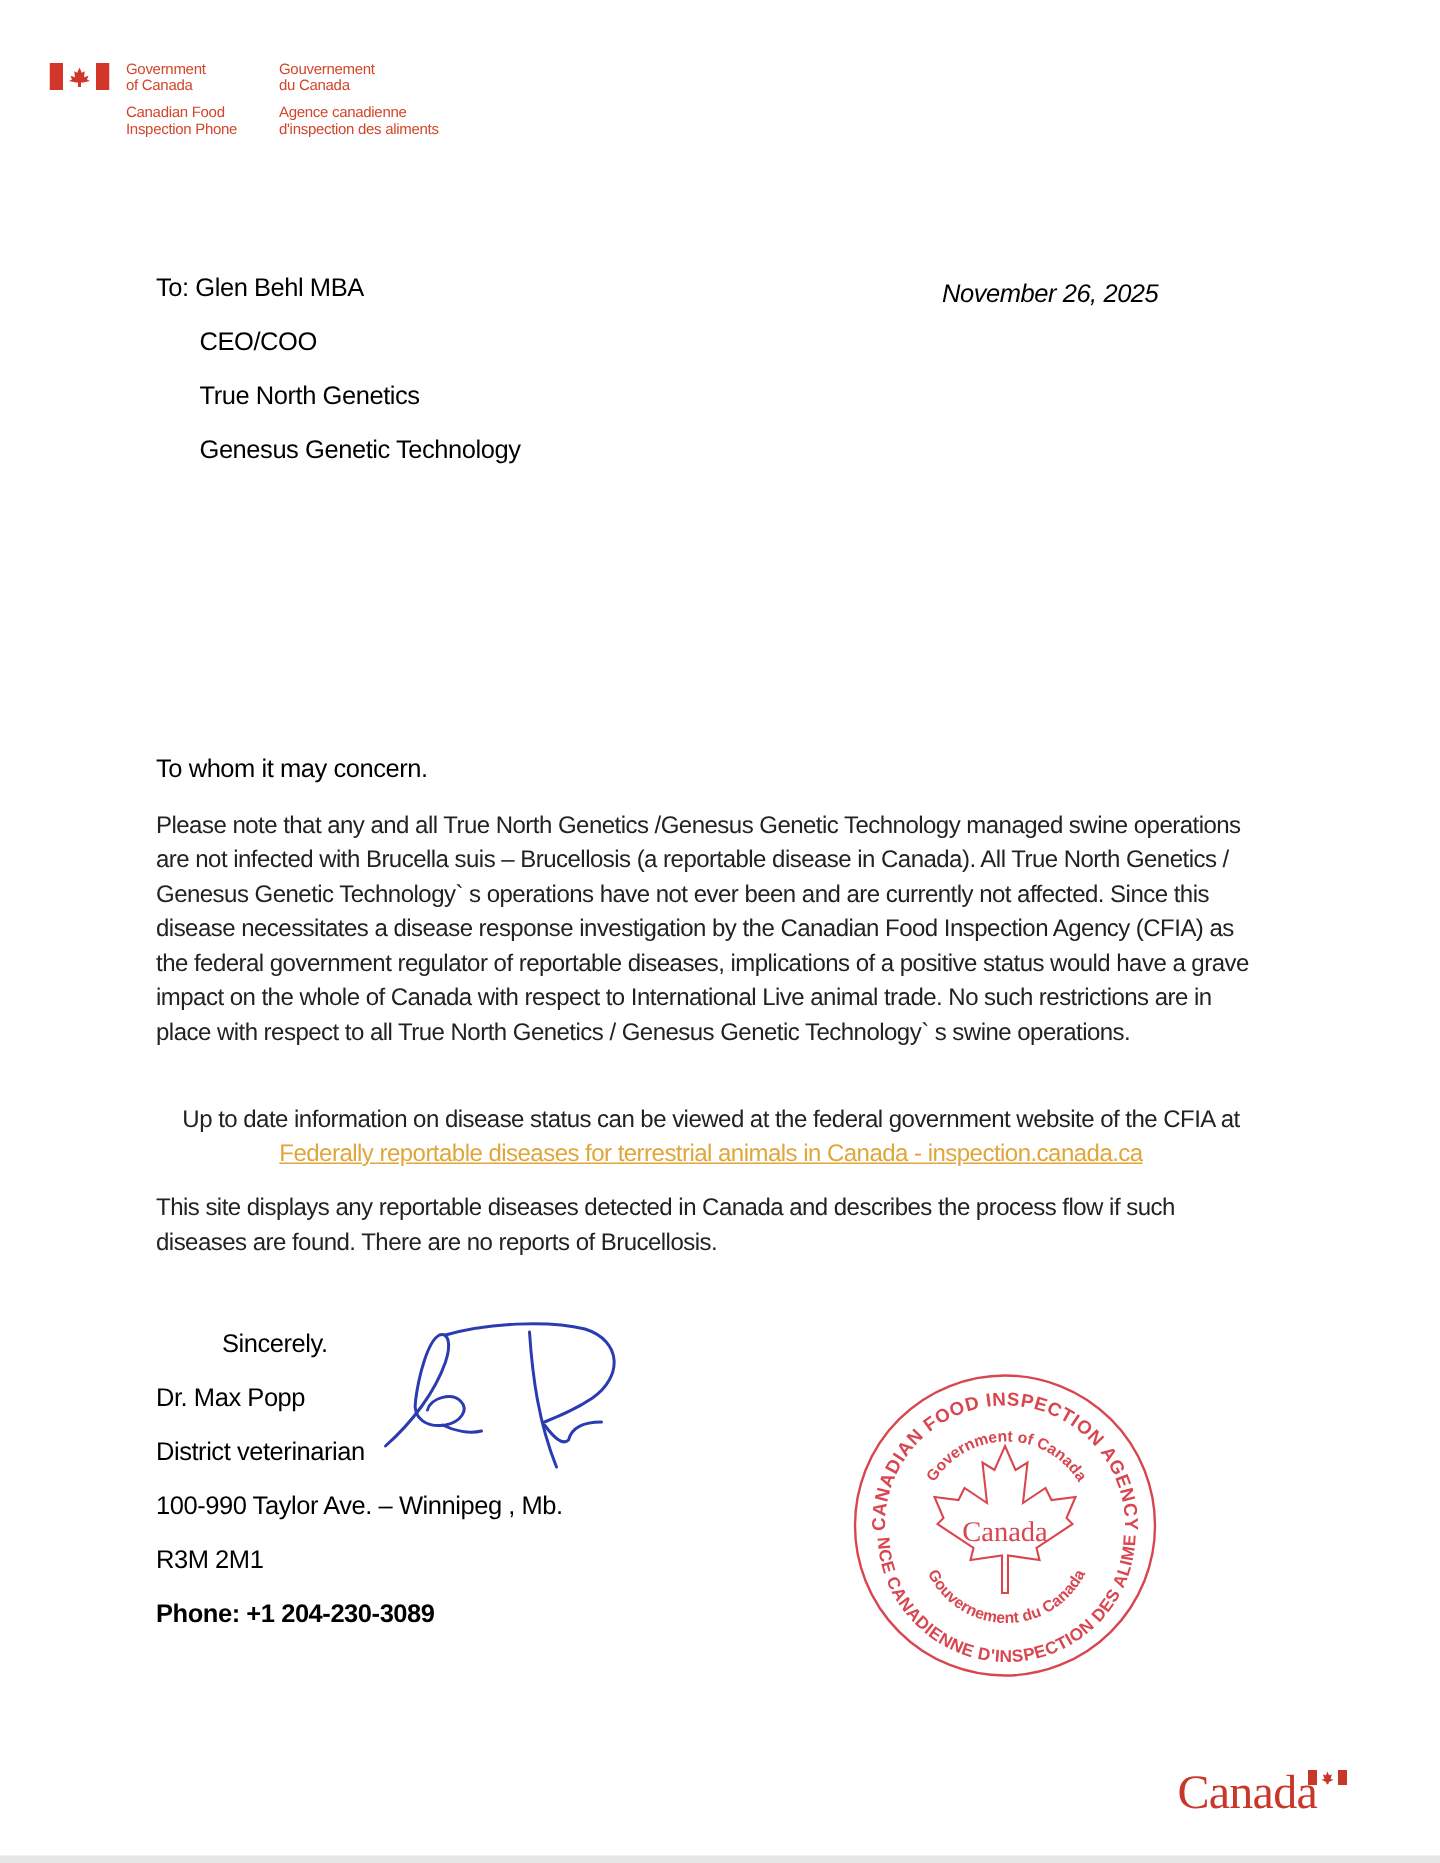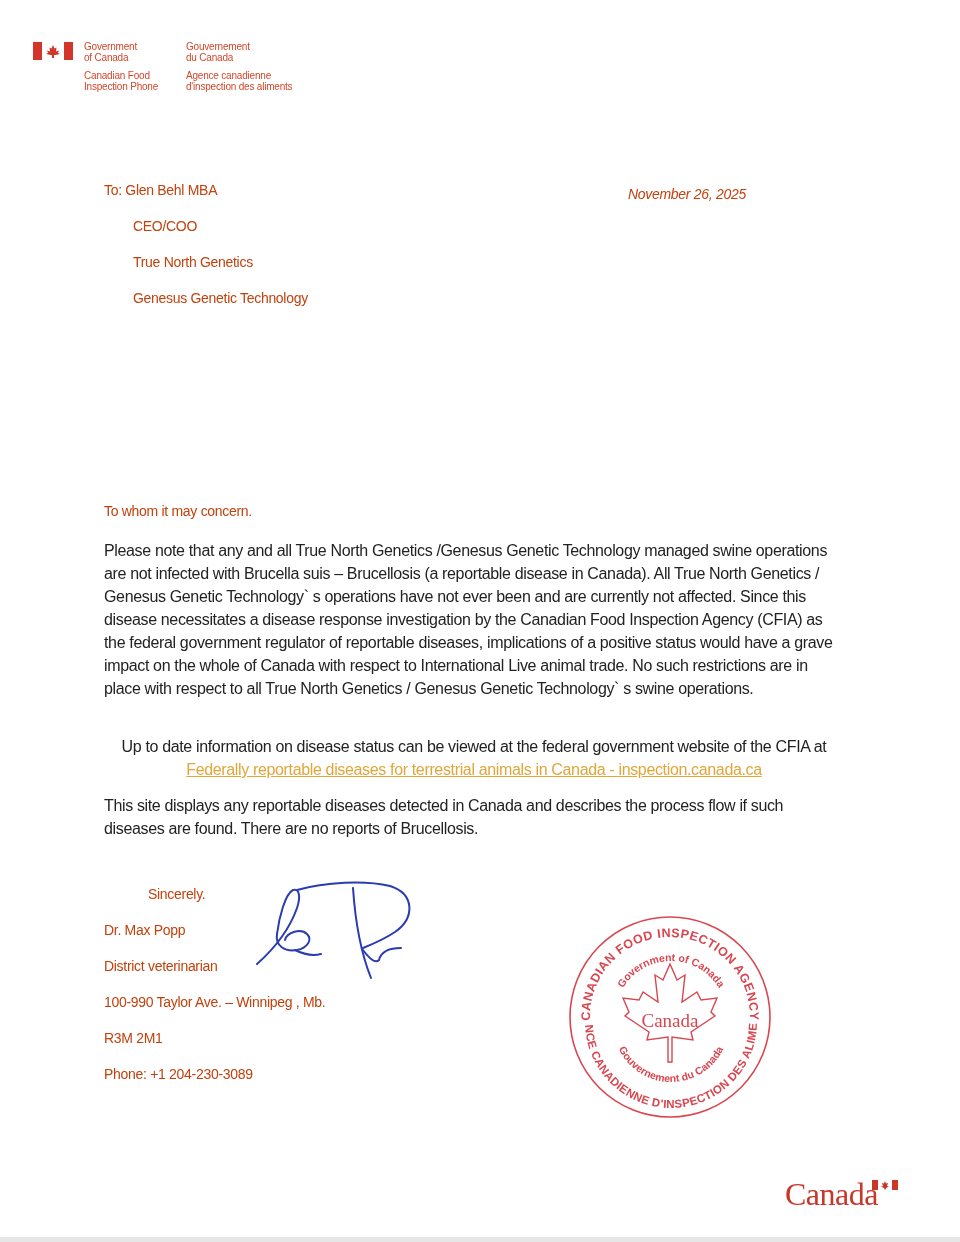--- a/index.html
+++ b/index.html
@@ -6,21 +6,21 @@
   body { width:960px; height:1242px; position:relative; overflow:hidden;
          font-family:"Liberation Sans", sans-serif; color:#1f1f1f; }
   .abs { position:absolute; }
   
   .fip-flag { left:33px; top:42px; width:40px; height:18px; }
   .fip-text { font-size:10px; line-height:11px; color:#d2462a; letter-spacing:-0.2px; }
   .fip-en1 { left:84px; top:41px; }
   .fip-fr1 { left:186px; top:41px; }
   .fip-en2 { left:84px; top:70px; }
   .fip-fr2 { left:186px; top:70px; }
-  .txt { font-size:14px; letter-spacing:-0.3px; color:#c2410c; white-space:nowrap; }
+  .txt { font-size:17px; letter-spacing:-0.3px; color:#000000; white-space:nowrap; }
   .para { left:104px; width:740px; font-size:16px; line-height:23px; letter-spacing:-0.35px; color:#222; }
   .para p { margin:0; }
   .link { color:#e0a63a; text-decoration:underline; }
   .sig { left:255px; top:878px; width:170px; height:105px; }
   .stamp { left:565px; top:912px; width:210px; height:210px; }
   .wordmark { left:785px; top:1176px; font-family:"Liberation Serif", serif; font-size:32px;
               color:#c8372a; letter-spacing:-0.5px; }
   .wm-flag { left:872px; top:1180px; width:26px; height:10px; }
   .bottom-line { left:0; top:1237px; width:960px; height:5px; background:#e6e6e6; }
 </style>
@@ -67,21 +67,21 @@
 
 <div class="abs para" style="top:794px;">
   <p>This site displays any reportable diseases detected in Canada and describes the process flow if such diseases are found. There are no reports of Brucellosis.</p>
 </div>
 
 <div class="abs txt" style="left:104px; top:886px;margin-left:44px;">Sincerely.</div>
 <div class="abs txt" style="left:104px; top:922px;">Dr. Max Popp</div>
 <div class="abs txt" style="left:104px; top:958px;">District veterinarian</div>
 <div class="abs txt" style="left:104px; top:994px;">100-990 Taylor Ave. – Winnipeg , Mb.</div>
 <div class="abs txt" style="left:104px; top:1030px;">R3M 2M1</div>
-<div class="abs txt" style="left:104px; top:1066px;">Phone: +1 204-230-3089</div>
+<div class="abs txt" style="left:104px; top:1066px;font-weight:bold;">Phone: +1 204-230-3089</div>
 
 <svg class="abs sig" viewBox="0 0 170 105" fill="none" stroke="#2a3cb0" stroke-width="2" stroke-linecap="round" stroke-linejoin="round">
   <path d="M2 86 C20 70, 35 50, 42 30 C46 18, 44 10, 38 12 C30 16, 24 40, 22 56 C20 68, 30 74, 42 72 C52 70, 58 62, 52 56 C46 50, 32 54, 30 62"></path>
   <path d="M40 72 C48 76, 58 78, 66 76"></path>
   <path d="M42 12 C70 4, 110 2, 135 8 C160 16, 160 40, 140 54 C128 62, 118 66, 108 70"></path>
   <path d="M98 10 C100 40, 104 70, 116 100"></path>
   <path d="M108 72 C114 80, 120 86, 124 82 C126 74, 134 70, 146 70"></path>
 </svg>
 
 <svg class="abs stamp" viewBox="0 0 210 210">

